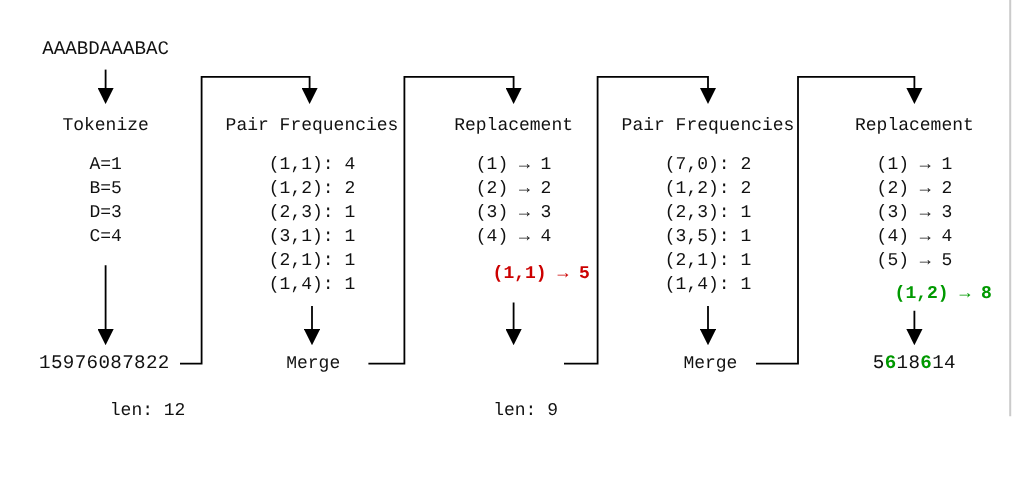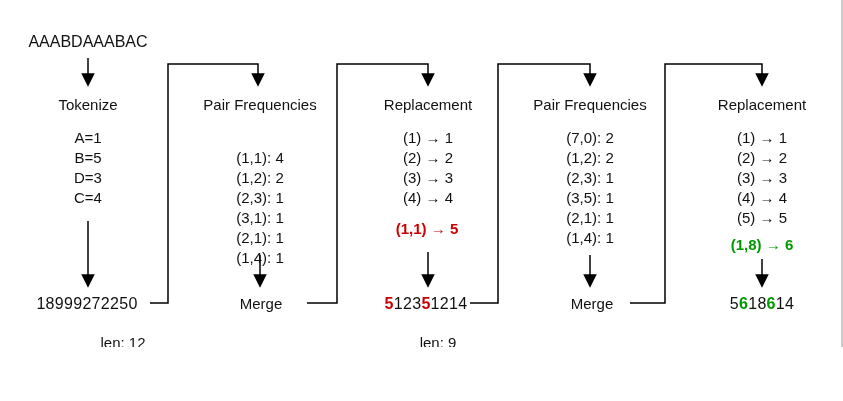--- a/index.html
+++ b/index.html
@@ -1,21 +1,21 @@
 <!DOCTYPE html>
 <html><head>
 <meta charset="utf-8">
 <style>
   html,body{margin:0;padding:0;background:#ffffff;}
   .frame{
     position:relative;
     width:843px;height:347px;
     background:#ffffff;
     overflow:hidden;
-    font-family:Liberation Sans, sans-serif;
+    font-family:Liberation Mono, monospace;
     color:#111111;
   }
   
   .card-edge{
     position:absolute;
     left:-12px;top:-12px;
     width:851px;height:405px;
     border:2px solid #cbcbcb;
     border-radius:10px;
     pointer-events:none;
@@ -32,21 +32,21 @@
     transform:translateX(-50%);
     text-align:center;
     font-size:15px;
     line-height:20px;
     white-space:nowrap;
   }
   .numstr{font-size:16px;letter-spacing:0.3px;}
   .instr{font-size:16px;}
   .hl-red{color:#cc0000;font-weight:bold;}
   .hl-green{color:#009900;font-weight:bold;}
-  .rule-new{font-weight:bold;font-size:15px;}
+  .rule-new{font-weight:bold;font-size:15px;margin-left:24px;}
   svg.overlay{position:absolute;left:0;top:0;pointer-events:none;}
 </style>
 </head>
 <body>
 
 <div class="frame">
 
   <svg class="overlay" width="843" height="401" viewBox="0 0 843 401">
     <defs>
       <marker id="arrow" viewBox="0 0 10 10" refX="8" refY="5" markerWidth="9" markerHeight="9" orient="auto-start-reverse">
@@ -68,45 +68,42 @@
   </svg>
 
   <div class="txt instr" style="left:88px;top:33px;">AAABDAAABAC</div>
   <div class="txt" style="left:88px;top:96px;">Tokenize</div>
   <div class="block" style="left:88px;top:128px;">
     <div>A=1</div>
     <div>B=5</div>
     <div>D=3</div>
     <div>C=4</div>
   </div>
-  <div class="txt numstr" style="left:87px;top:295px;">18999272250</div>
+  <div class="txt numstr" style="left:87px;top:295px;">15976087822</div>
   <div class="txt" style="left:90px;top:334px;margin-left:33px;">len: 12</div>
 
   <div class="txt" style="left:260px;top:96px;">Pair Frequencies</div>
-  <div class="block" style="left:260px;top:128px;margin-top:20px;">
+  <div class="block" style="left:260px;top:128px;">
     <div>(1,1): 4</div>
     <div>(1,2): 2</div>
     <div>(2,3): 1</div>
     <div>(3,1): 1</div>
     <div>(2,1): 1</div>
     <div>(1,4): 1</div>
   </div>
   <div class="txt" style="left:261px;top:295px;">Merge</div>
 
   <div class="txt" style="left:428px;top:96px;">Replacement</div>
   <div class="block" style="left:428px;top:128px;">
     <div>(1) → 1</div>
     <div>(2) → 2</div>
     <div>(3) → 3</div>
     <div>(4) → 4</div>
   </div>
   <div class="txt rule-new hl-red" style="left:427px;top:220px;">(1,1) → 5</div>
-  <div class="txt numstr" style="left:426px;top:295px;">
-    <span class="hl-red">5</span><span>123</span><span class="hl-red">5</span><span>1214</span>
-  </div>
   <div class="txt" style="left:426px;top:334px;padding-left:24px;">len: 9</div>
 
   <div class="txt" style="left:590px;top:96px;">Pair Frequencies</div>
   <div class="block" style="left:590px;top:128px;">
     <div>(7,0): 2</div>
     <div>(1,2): 2</div>
     <div>(2,3): 1</div>
     <div>(3,5): 1</div>
     <div>(2,1): 1</div>
     <div>(1,4): 1</div>
@@ -114,20 +111,20 @@
   <div class="txt" style="left:592px;top:295px;">Merge</div>
 
   <div class="txt" style="left:762px;top:96px;">Replacement</div>
   <div class="block" style="left:762px;top:128px;">
     <div>(1) → 1</div>
     <div>(2) → 2</div>
     <div>(3) → 3</div>
     <div>(4) → 4</div>
     <div>(5) → 5</div>
   </div>
-  <div class="txt rule-new hl-green" style="left:762px;top:236px;">(1,8) → 6</div>
+  <div class="txt rule-new hl-green" style="left:762px;top:236px;">(1,2) → 8</div>
   <div class="txt numstr" style="left:762px;top:295px;">
     <span>5</span><span class="hl-green">6</span><span>18</span><span class="hl-green">6</span><span>14</span>
   </div>
   <div class="txt" style="left:762px;top:334px;margin-top:24px;">len: 7</div>
 
   <div class="card-edge"></div>
 </div>
 
 </body></html>

